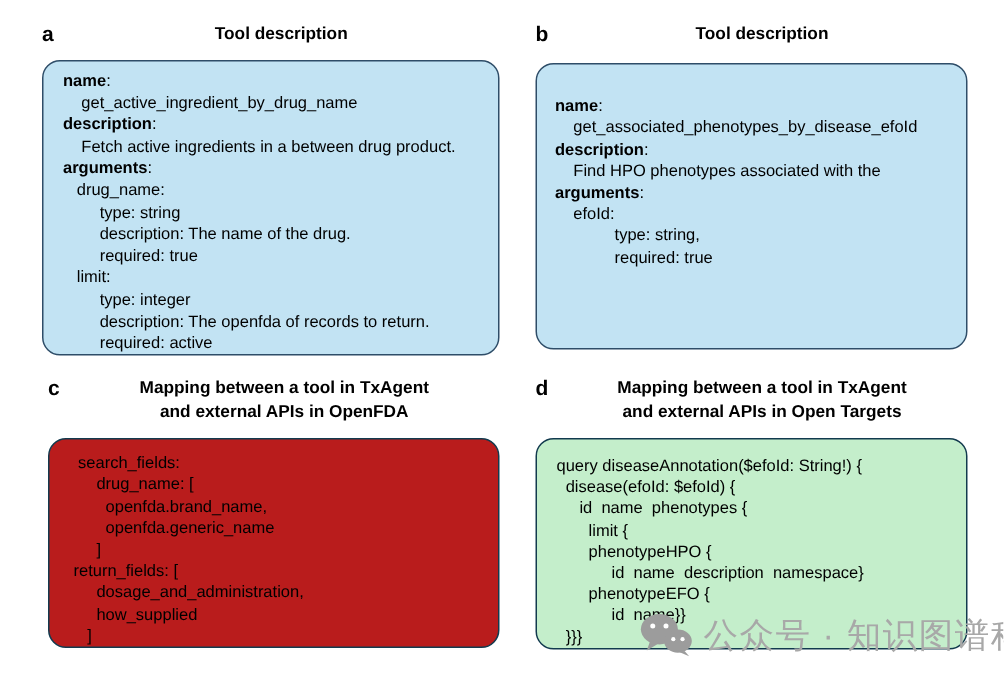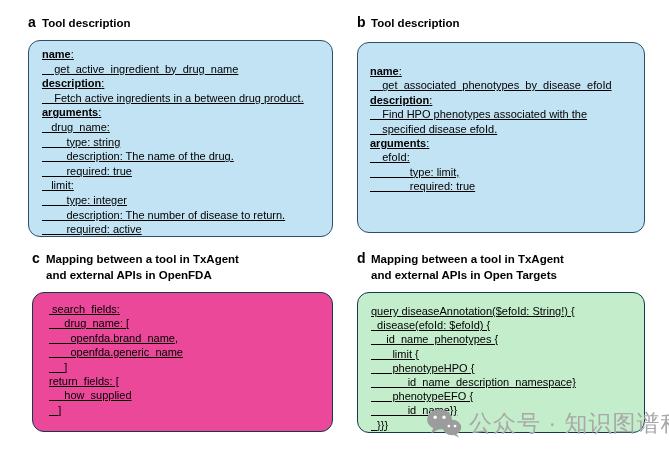--- a/index.html
+++ b/index.html
@@ -4,29 +4,29 @@
 <style>
   html,body{margin:0;padding:0;background:#fff;}
   .fig{position:relative;width:669px;height:451px;background:#ffffff;overflow:hidden;
        font-family:"Liberation Sans", sans-serif;color:#000;}
   .panel{position:absolute;}
   #pa{left:28px;top:14px;width:305px;}
   #pb{left:357px;top:14px;width:288px;}
   #pc{left:32px;top:250px;width:301px;}
   #pd{left:357px;top:250px;width:288px;}
   .plabel{position:absolute;left:0;top:0;font-size:14px;font-weight:bold;line-height:16px;}
-  .ptitle{position:absolute;left:14px;right:0;top:1px;text-align:left;
+  .ptitle{position:absolute;left:14px;right:0;top:1px;text-align:center;
           font-weight:bold;font-size:11.5px;line-height:16px;}
   .pbox{position:absolute;left:0;right:0;box-sizing:border-box;
         border:1.5px solid #17375e;border-radius:12px;font-size:11px;}
   #pa .pbox{top:26px;height:197px;padding:6px 4px 0 13px;line-height:14.6px;}
   #pb .pbox{top:28px;height:191px;padding:21px 4px 0 12px;line-height:14.4px;}
   #pc .pbox{top:42px;height:140px;padding:9px 4px 0 16px;line-height:14.4px;}
   #pd .pbox{top:42px;height:141px;padding:11px 4px 0 13px;line-height:14.2px;}
-  .ln{white-space:pre;text-decoration:underline;}
+  .ln{white-space:pre;}
   .b{font-weight:bold;}
   .watermark{position:absolute;left:426px;top:408px;z-index:5;display:flex;
              align-items:center;gap:7px;color:#a8a8a8;font-size:23px;line-height:30px;
              letter-spacing:1px;white-space:nowrap;}
   .wicon{flex:0 0 auto;}
 </style>
 </head>
 <body>
 
 <div class="fig">
@@ -41,56 +41,56 @@
         <div class="ln"><span>    get_active_ingredient_by_drug_name</span></div>
         <div class="ln"><span class="b">description</span><span>:</span></div>
         <div class="ln"><span>    Fetch active ingredients in a between drug product.</span></div>
         <div class="ln"><span class="b">arguments</span><span>:</span></div>
         <div class="ln"><span>   drug_name:</span></div>
         <div class="ln"><span>        type: string</span></div>
         <div class="ln"><span>        description: The name of the drug.</span></div>
         <div class="ln"><span>        required: true</span></div>
         <div class="ln"><span>   limit:</span></div>
         <div class="ln"><span>        type: integer</span></div>
-        <div class="ln"><span>        description: The number of disease to return.</span></div>
+        <div class="ln"><span>        description: The openfda of records to return.</span></div>
         <div class="ln"><span>        required: active</span></div>
       </div>
   </div>
 
   <div class="panel" id="pb">
     <div class="plabel">b</div>
     <div class="ptitle">
         <div>Tool description</div>
       </div>
     <div class="pbox" style="background: rgb(194, 227, 243); border-color: rgb(46, 77, 104);">
         <div class="ln"><span class="b">name</span><span>:</span></div>
         <div class="ln"><span>    get_associated_phenotypes_by_disease_efoId</span></div>
         <div class="ln"><span class="b">description</span><span>:</span></div>
         <div class="ln"><span>    Find HPO phenotypes associated with the</span></div>
-        <div class="ln"><span>    specified disease efoId.</span></div>
         <div class="ln"><span class="b">arguments</span><span>:</span></div>
         <div class="ln"><span>    efoId:</span></div>
-        <div class="ln"><span>             type: limit,</span></div>
+        <div class="ln"><span>             type: string,</span></div>
         <div class="ln"><span>             required: true</span></div>
       </div>
   </div>
 
   <div class="panel" id="pc">
     <div class="plabel">c</div>
     <div class="ptitle">
         <div>Mapping between a tool in TxAgent</div>
         <div>and external APIs in OpenFDA</div>
       </div>
-    <div class="pbox" style="background: #ec4899; border-color: rgb(18, 58, 78);">
+    <div class="pbox" style="background: #b91c1c; border-color: rgb(18, 58, 78);">
         <div class="ln"><span> search_fields:</span></div>
         <div class="ln"><span>     drug_name: [</span></div>
         <div class="ln"><span>       openfda.brand_name,</span></div>
         <div class="ln"><span>       openfda.generic_name</span></div>
         <div class="ln"><span>     ]</span></div>
         <div class="ln"><span>return_fields: [</span></div>
+        <div class="ln"><span>     dosage_and_administration,</span></div>
         <div class="ln"><span>     how_supplied</span></div>
         <div class="ln"><span>   ]</span></div>
       </div>
   </div>
 
   <div class="panel" id="pd">
     <div class="plabel">d</div>
     <div class="ptitle">
         <div>Mapping between a tool in TxAgent</div>
         <div>and external APIs in Open Targets</div>

